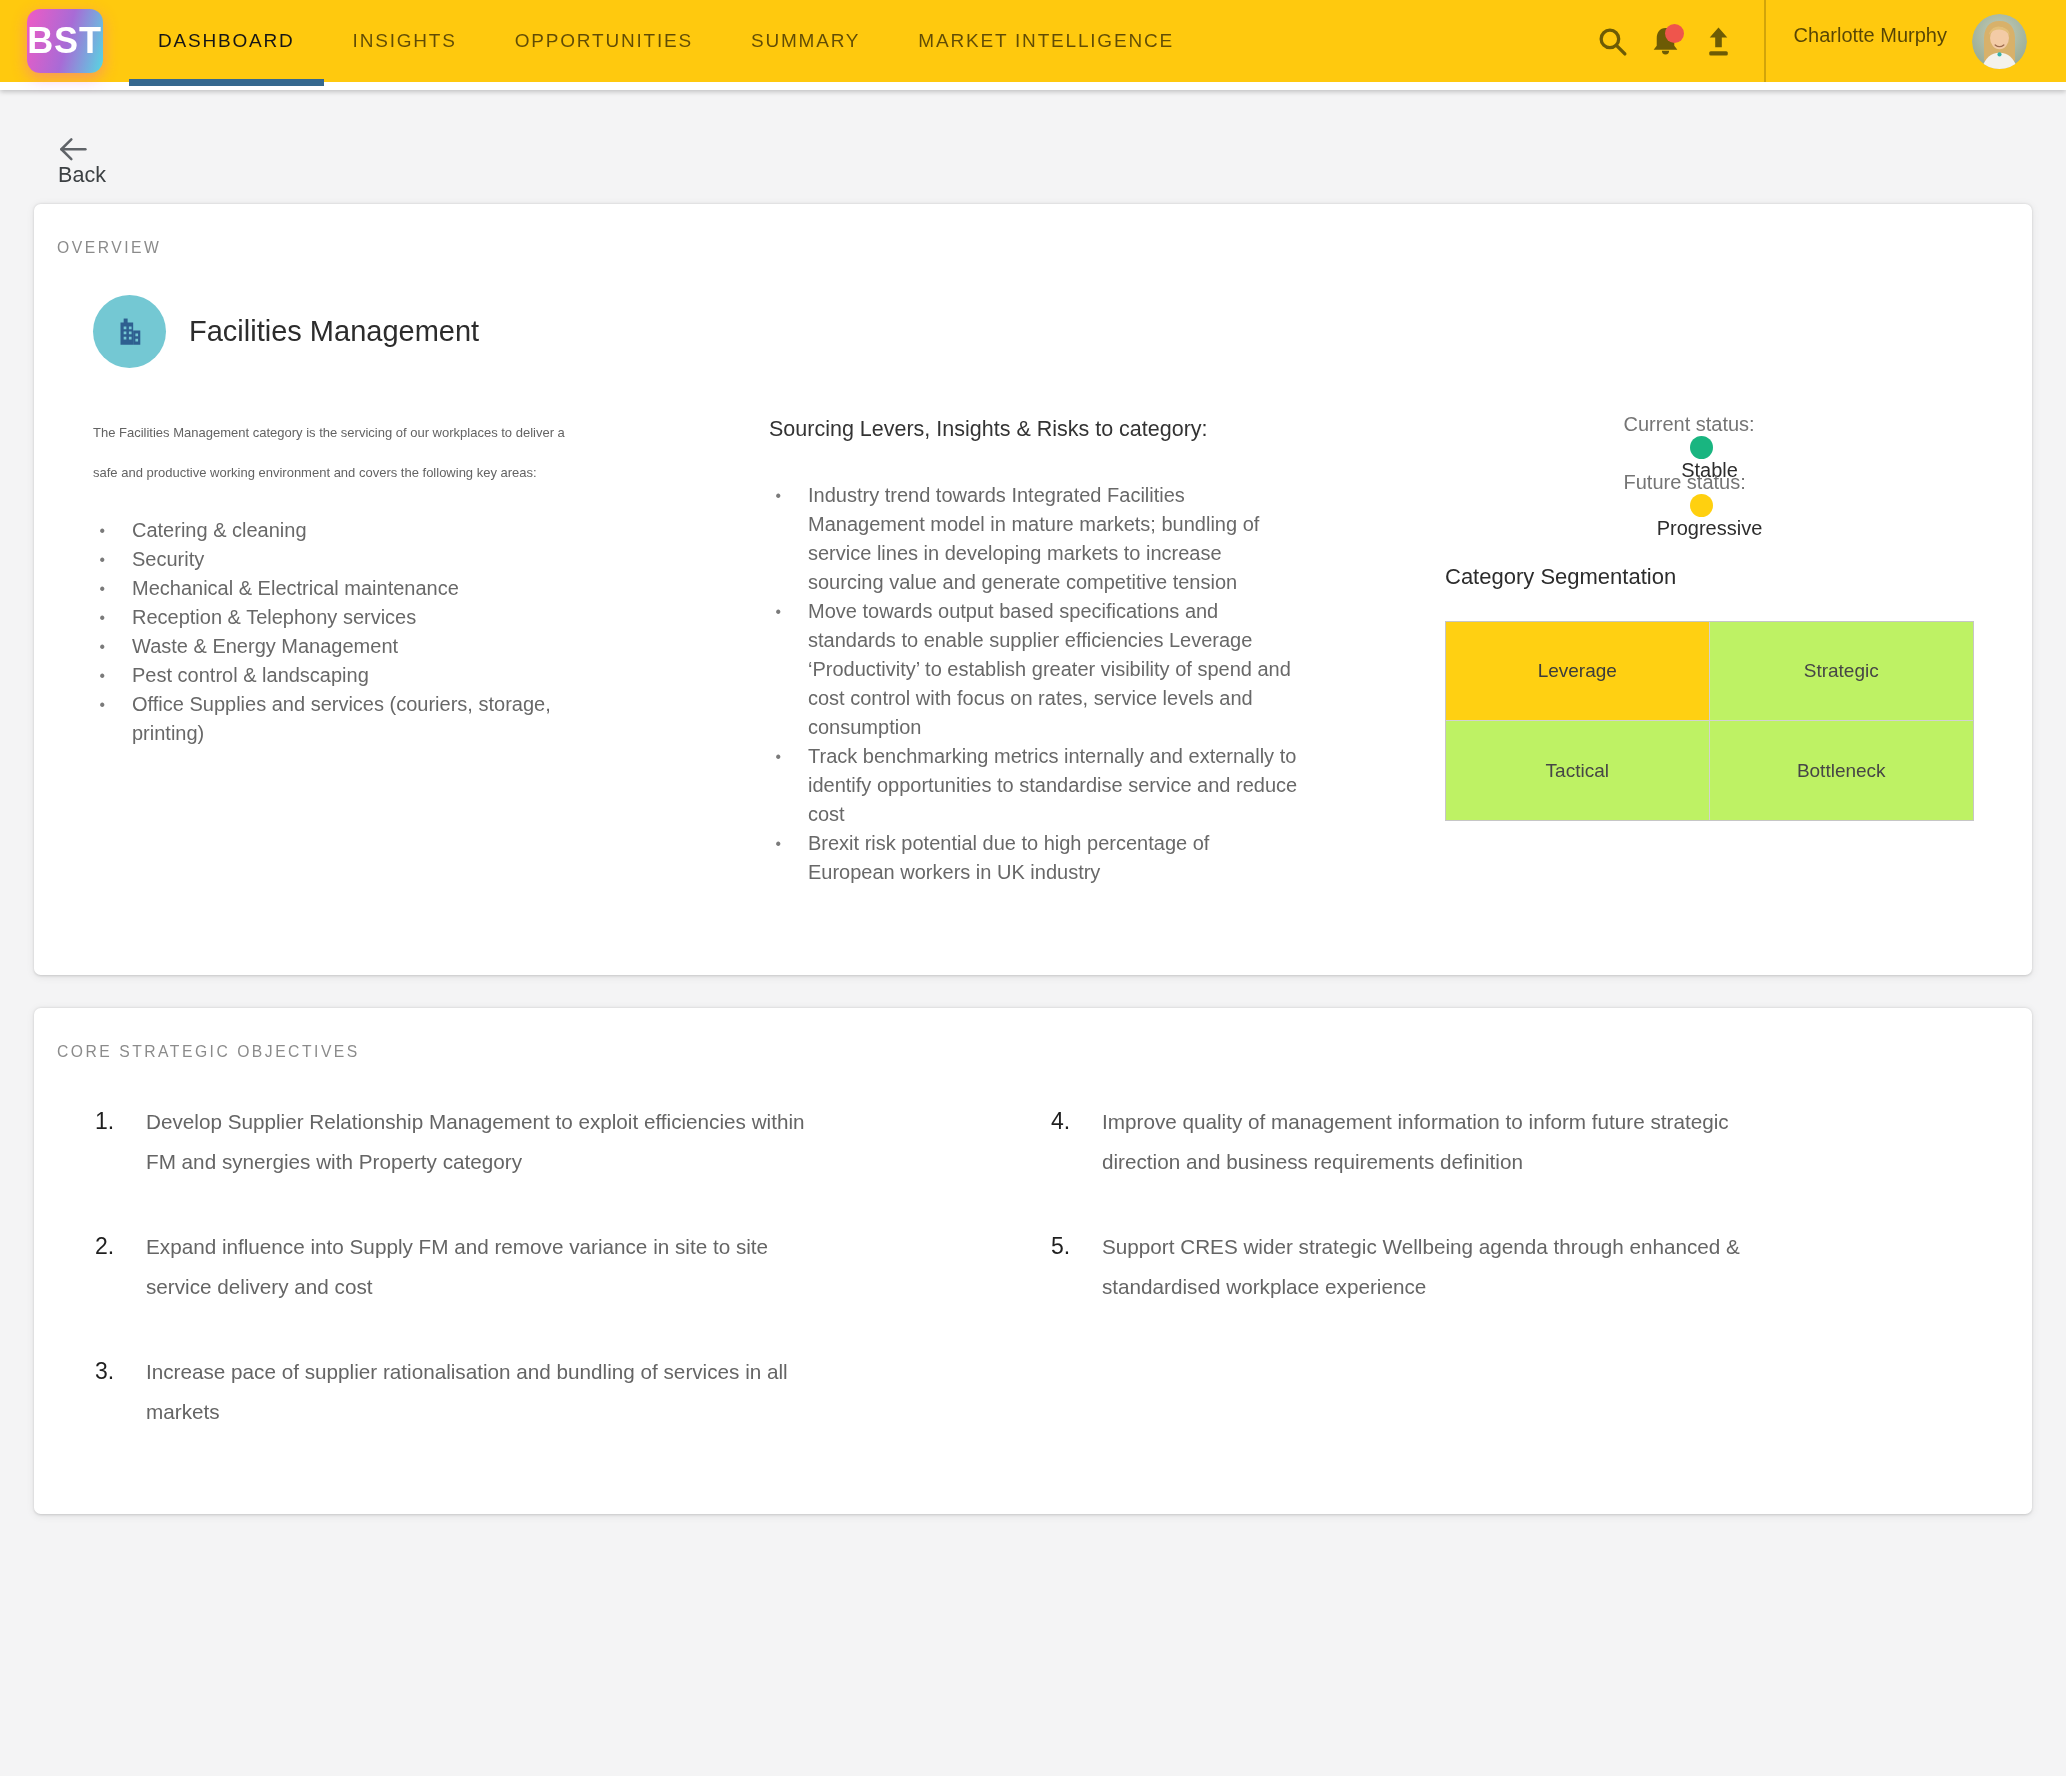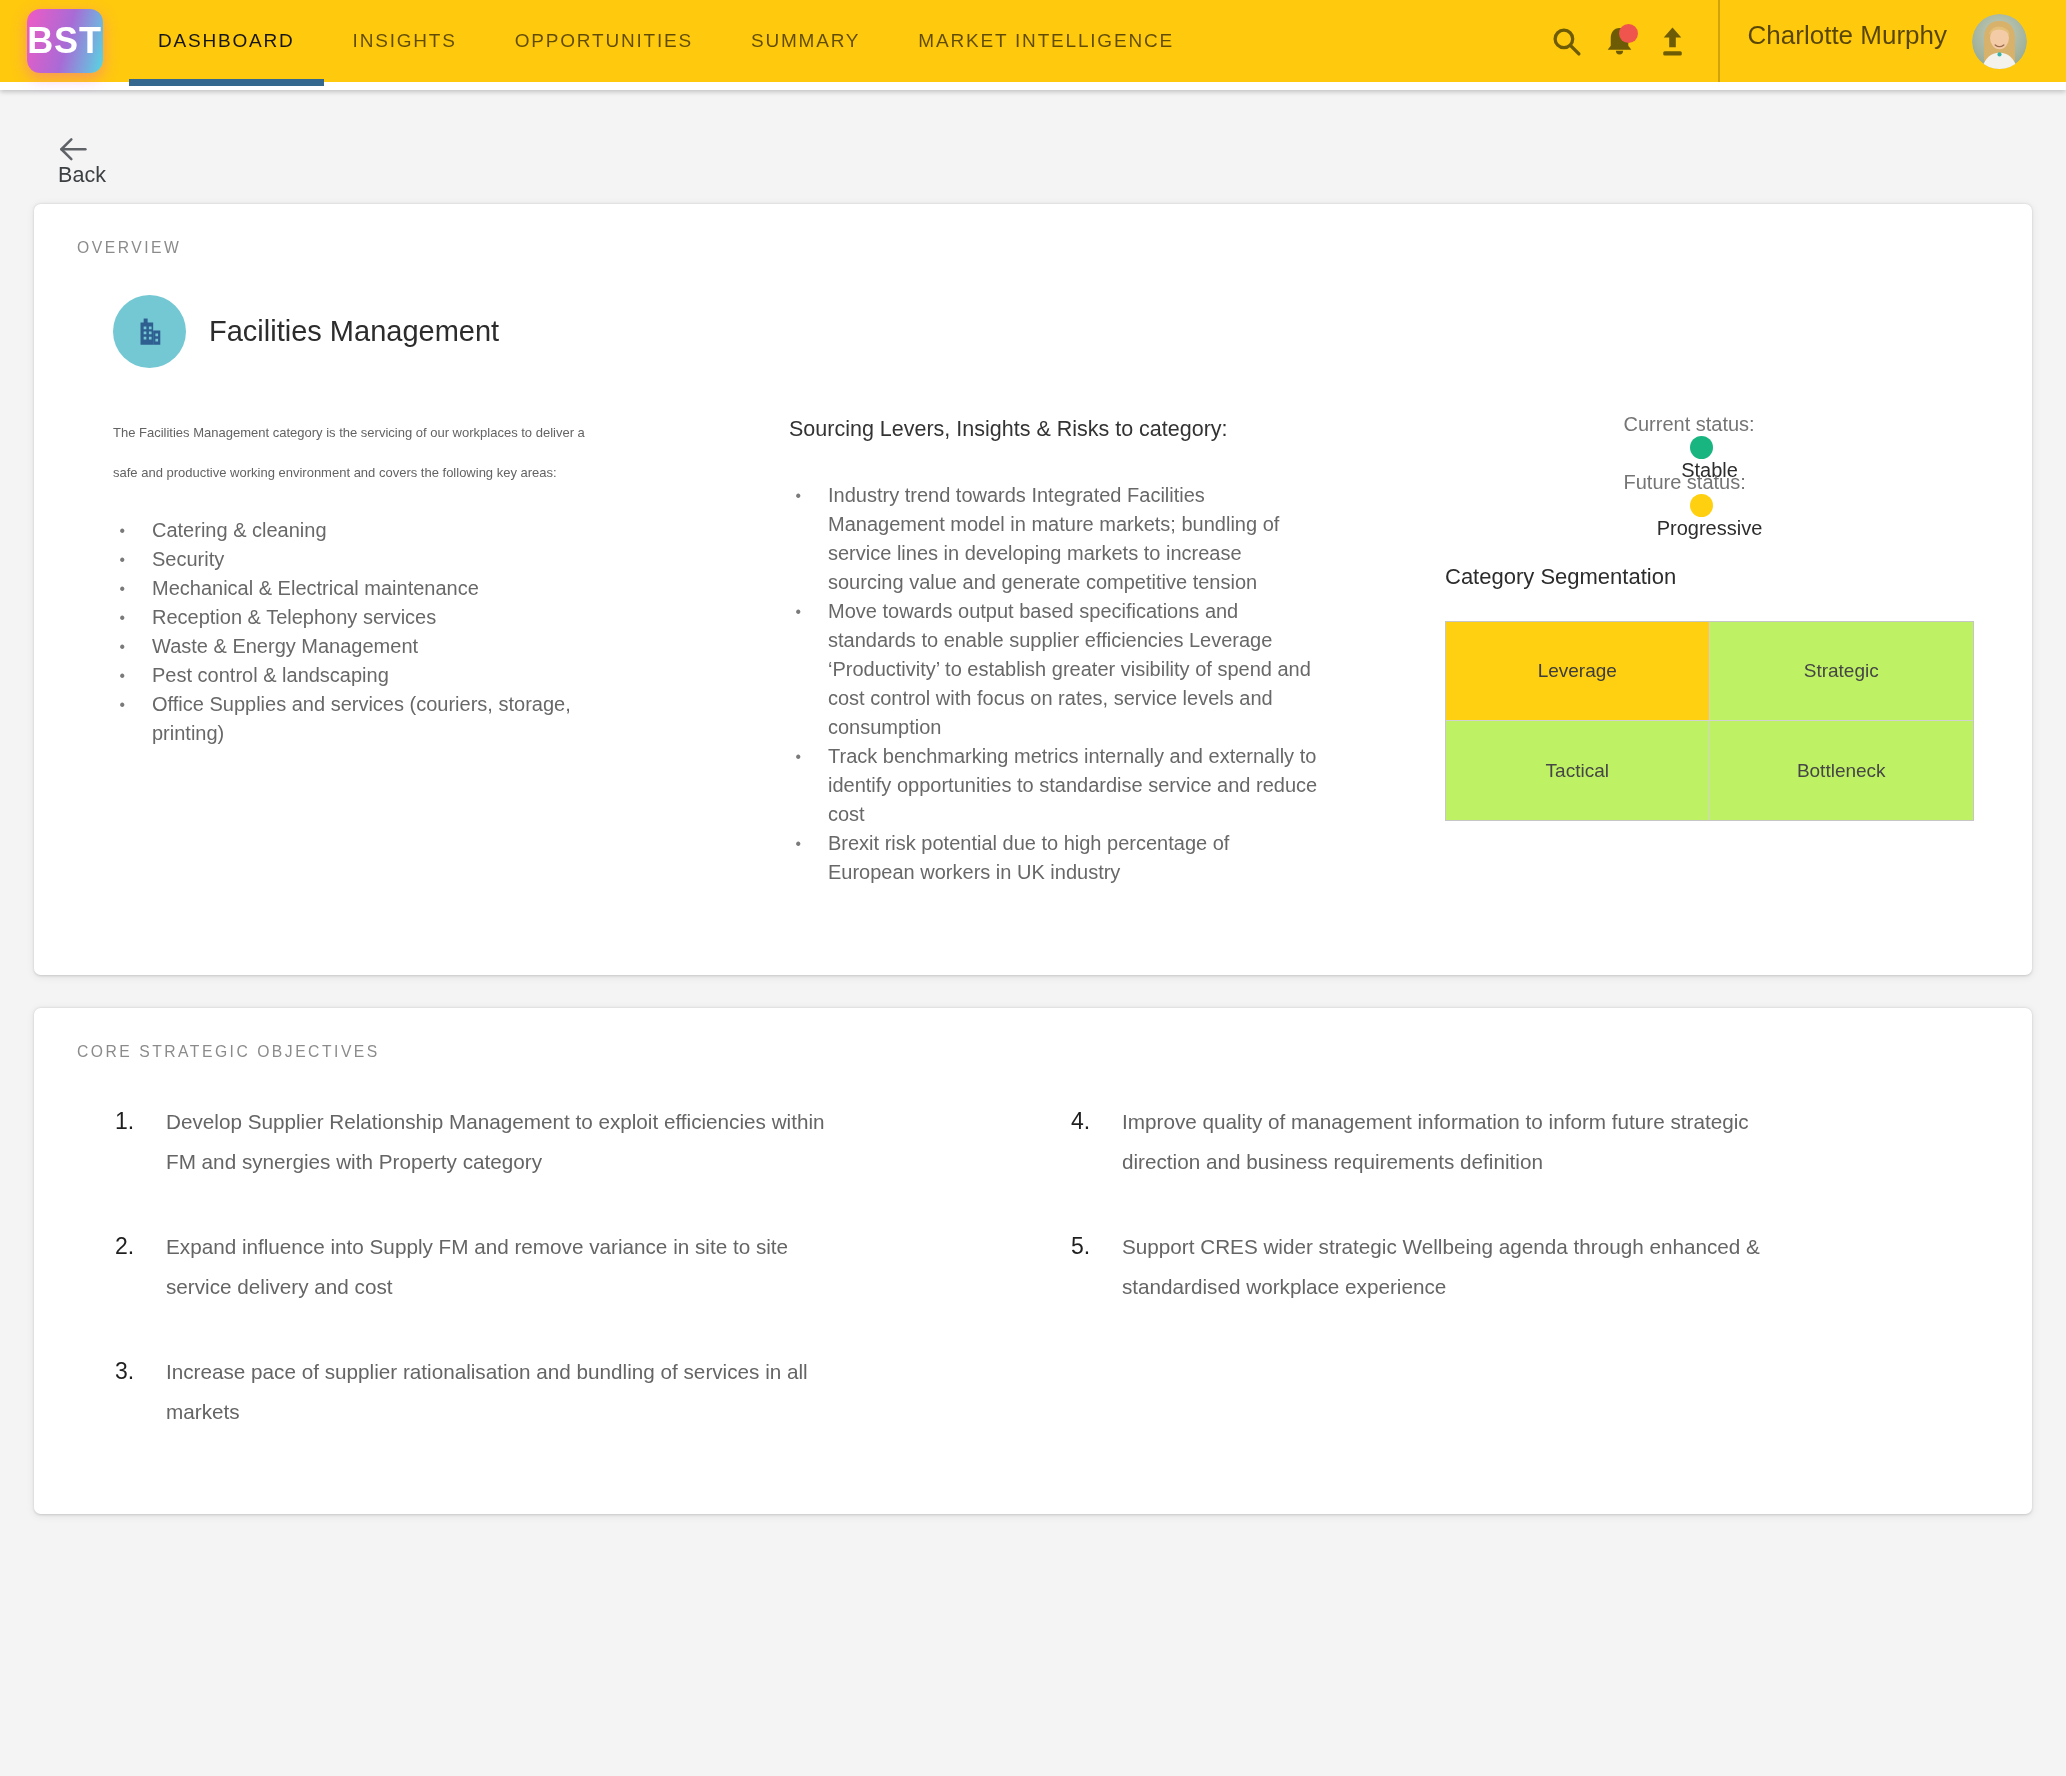--- a/index.html
+++ b/index.html
@@ -34,36 +34,35 @@
   .nav-item.active { color: #161616; }
   .nav-item.active::after {
     content: ""; position: absolute; left: 0; right: 0; bottom: -4.1px;
     height: 7.4px; background: #35688f;
   }
   .header-right { position: absolute; right: 0; top: 0; height: 100%; display: flex; align-items: center; }
   .icon-btn { width: 38px; height: 38px; margin-right: 15px; display: flex; align-items: center; justify-content: center; cursor: pointer; position: relative; }
   .icon-btn svg { display: block; }
   .badge-dot { position: absolute; top: 1.7px; right: 0; width: 19px; height: 19px; border-radius: 50%; background: #ef554c; }
   .header-divider { width: 1.7px; height: 82px; background: rgba(0,0,0,.18); margin-left: 11.6px; }
-  .user-name { font-size: 26px; color: rgba(0,0,0,.66); margin: 0 25px 12px 28px; white-space: nowrap; }
+  .user-name { font-size: 20px; color: rgba(0,0,0,.66); margin: 0 25px 12px 28px; white-space: nowrap; }
   .avatar { width: 55px; height: 55px; border-radius: 50%; overflow: hidden; margin-right: 39px; cursor: pointer; flex: none; }
   .subheader { height: 8.3px; background: #ffffff; box-shadow: 0 1.7px 5px rgba(0,0,0,.22); position: relative; z-index: 2; }
 
   
   .back {
     display: inline-flex; align-items: center; margin: 46px 0 0 58px;
     cursor: pointer; color: #3c4043; font-size: 21.5px; flex-direction: column;
   }
   .back svg { margin-right: 18px; display: block; }
 
   
   .card {
     position: absolute; left: 34px; width: 1998px; background: #fff; border-radius: 6.6px;
     box-shadow: 0 0.8px 2.5px rgba(0,0,0,.14), 0 1.7px 8.3px rgba(0,0,0,.08);
-    padding-left: 20px;
   }
   #overview-card { top: 204px; height: 771px; }
   #objectives-card { top: 1008px; height: 506px; }
   .section-label {
     padding: 35px 0 0 23px; font-size: 15.7px; letter-spacing: 2.5px; color: #8b8b8b;
   }
 
   
   .title-row { display: flex; align-items: center; margin: 38px 0 0 59px; text-align: right; }
   .cat-icon {

